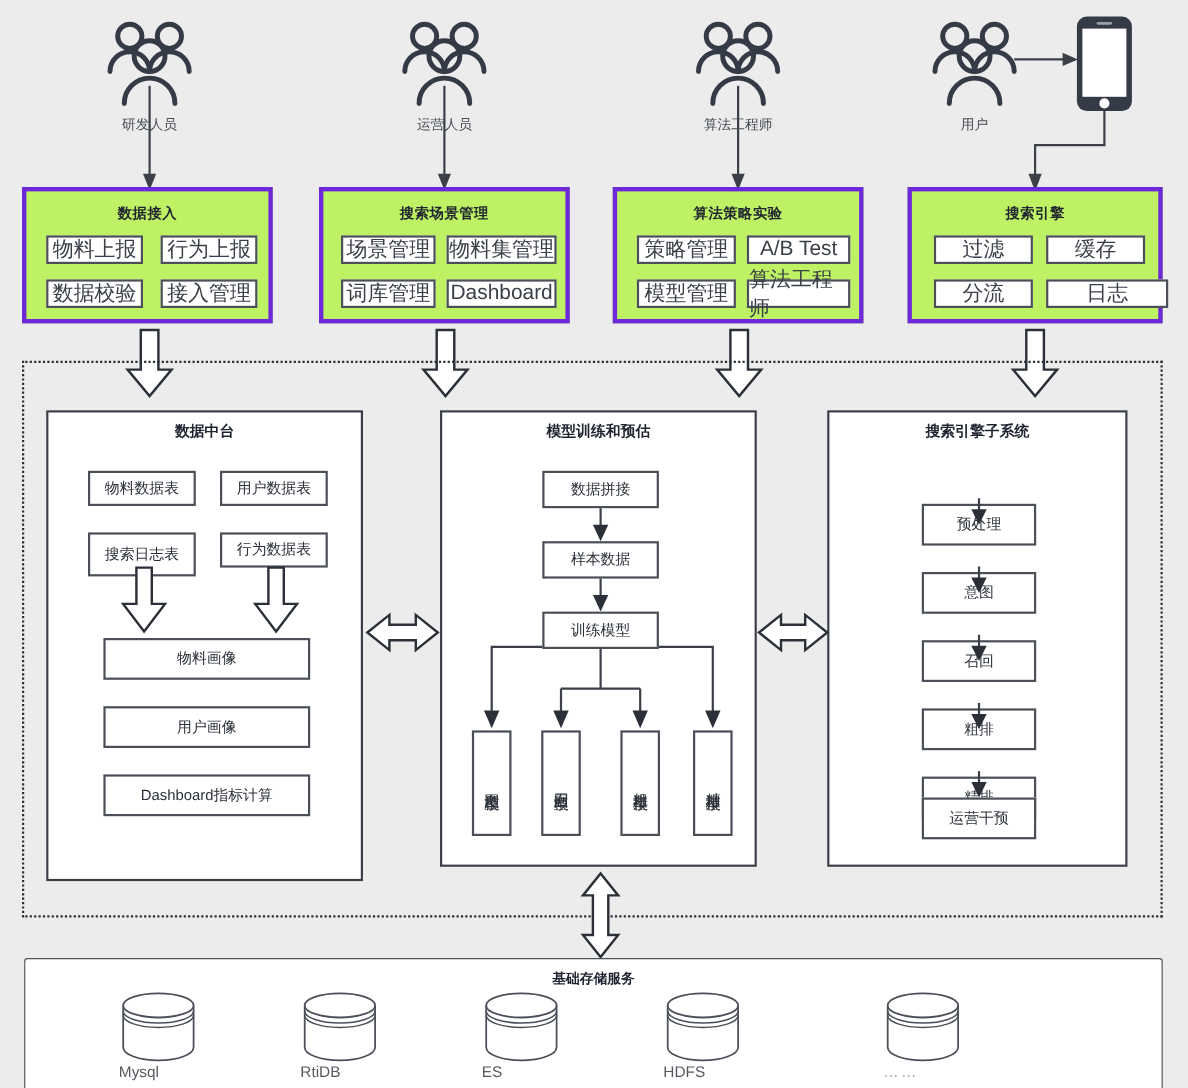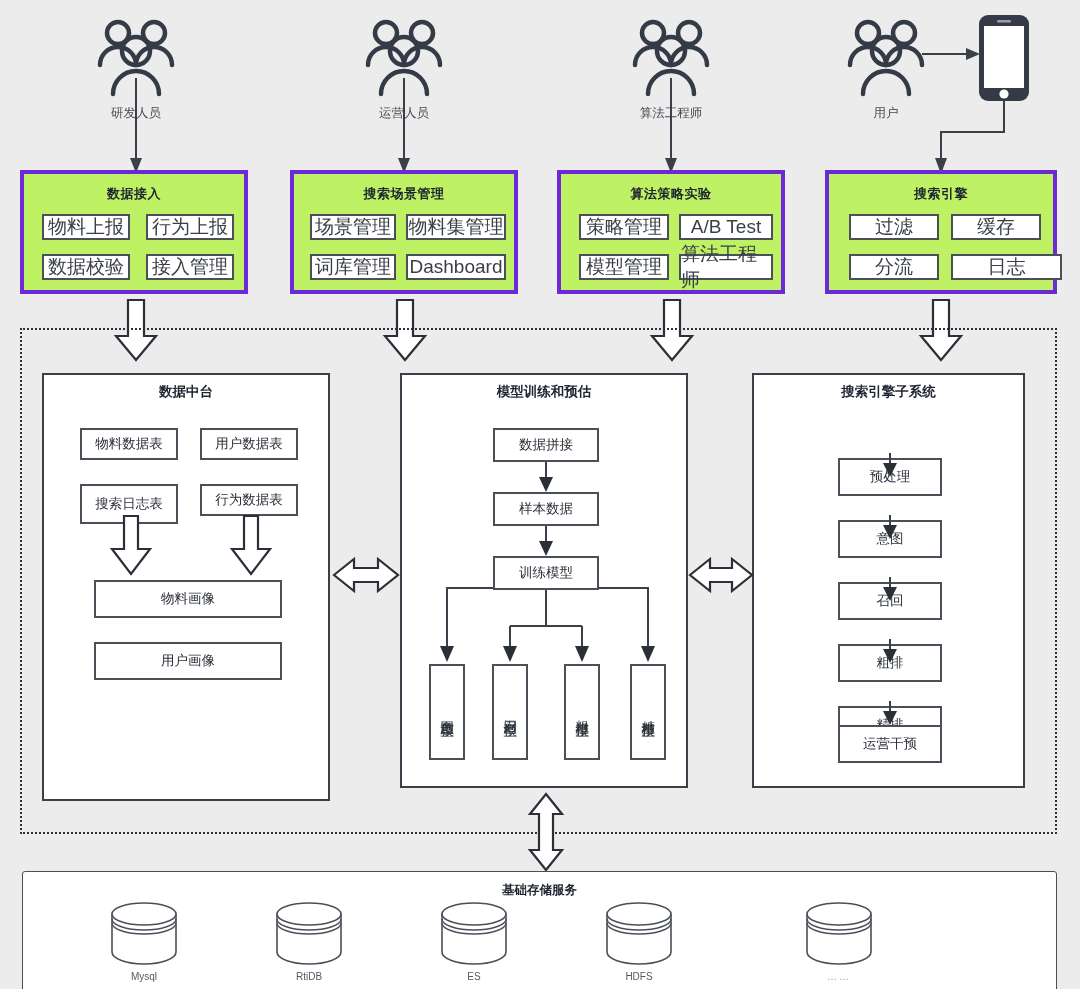--- a/index.html
+++ b/index.html
@@ -108,22 +108,22 @@
   .store-title {
     position: absolute;
     left: 0; right: 0; top: 10px;
     text-align: center;
     font-weight: bold;
     font-size: 12.5px;
   }
   .cyl-label {
     position: absolute;
     width: 100%;
-    text-align: center;
-    font-size: 10px;
+    text-align: left;
+    font-size: 14px;
     color: #55595f;
     bottom: 14px;
     left: 0;
     margin-top: 29px;
   }
   svg { overflow: visible; }
   .ln { stroke: #3b4048; stroke-width: 2; fill: none; }
   .hollow { fill: #ffffff; stroke: #2b3038; stroke-width: 2.2; }
 </style>
 </head>
@@ -264,20 +264,21 @@
 
     <svg class="abs" style="left:68px;top:141px;width:40px;height:60px">
       <polygon class="hollow" points="12,0 26,0 26,33 38,33 19,58 0,33 12,33"></polygon>
     </svg>
     <svg class="abs" style="left:188px;top:141px;width:40px;height:60px">
       <polygon class="hollow" points="12,0 26,0 26,33 38,33 19,58 0,33 12,33"></polygon>
     </svg>
 
     <div class="node" style="left:50px;top:205px;width:188px;height:38px">物料画像</div>
     <div class="node" style="left:50px;top:267px;width:188px;height:38px">用户画像</div>
+    <div class="node" style="left:50px;top:329px;width:188px;height:38px">Dashboard指标计算</div>
   </div>
 
   <div class="panel" style="left:400px;top:373px;width:288px;height:415px">
     <div class="panel-title">模型训练和预估</div>
 
     <div class="node" style="left:91px;top:53px;width:106px;height:34px">数据拼接</div>
     <svg class="abs" style="left:136px;top:87px;width:16px;height:30px">
       <line class="ln" x1="8" y1="0" x2="8" y2="20"></line>
       <polygon points="8,30 1,15 15,15" fill="#2b3038"></polygon>
     </svg>

